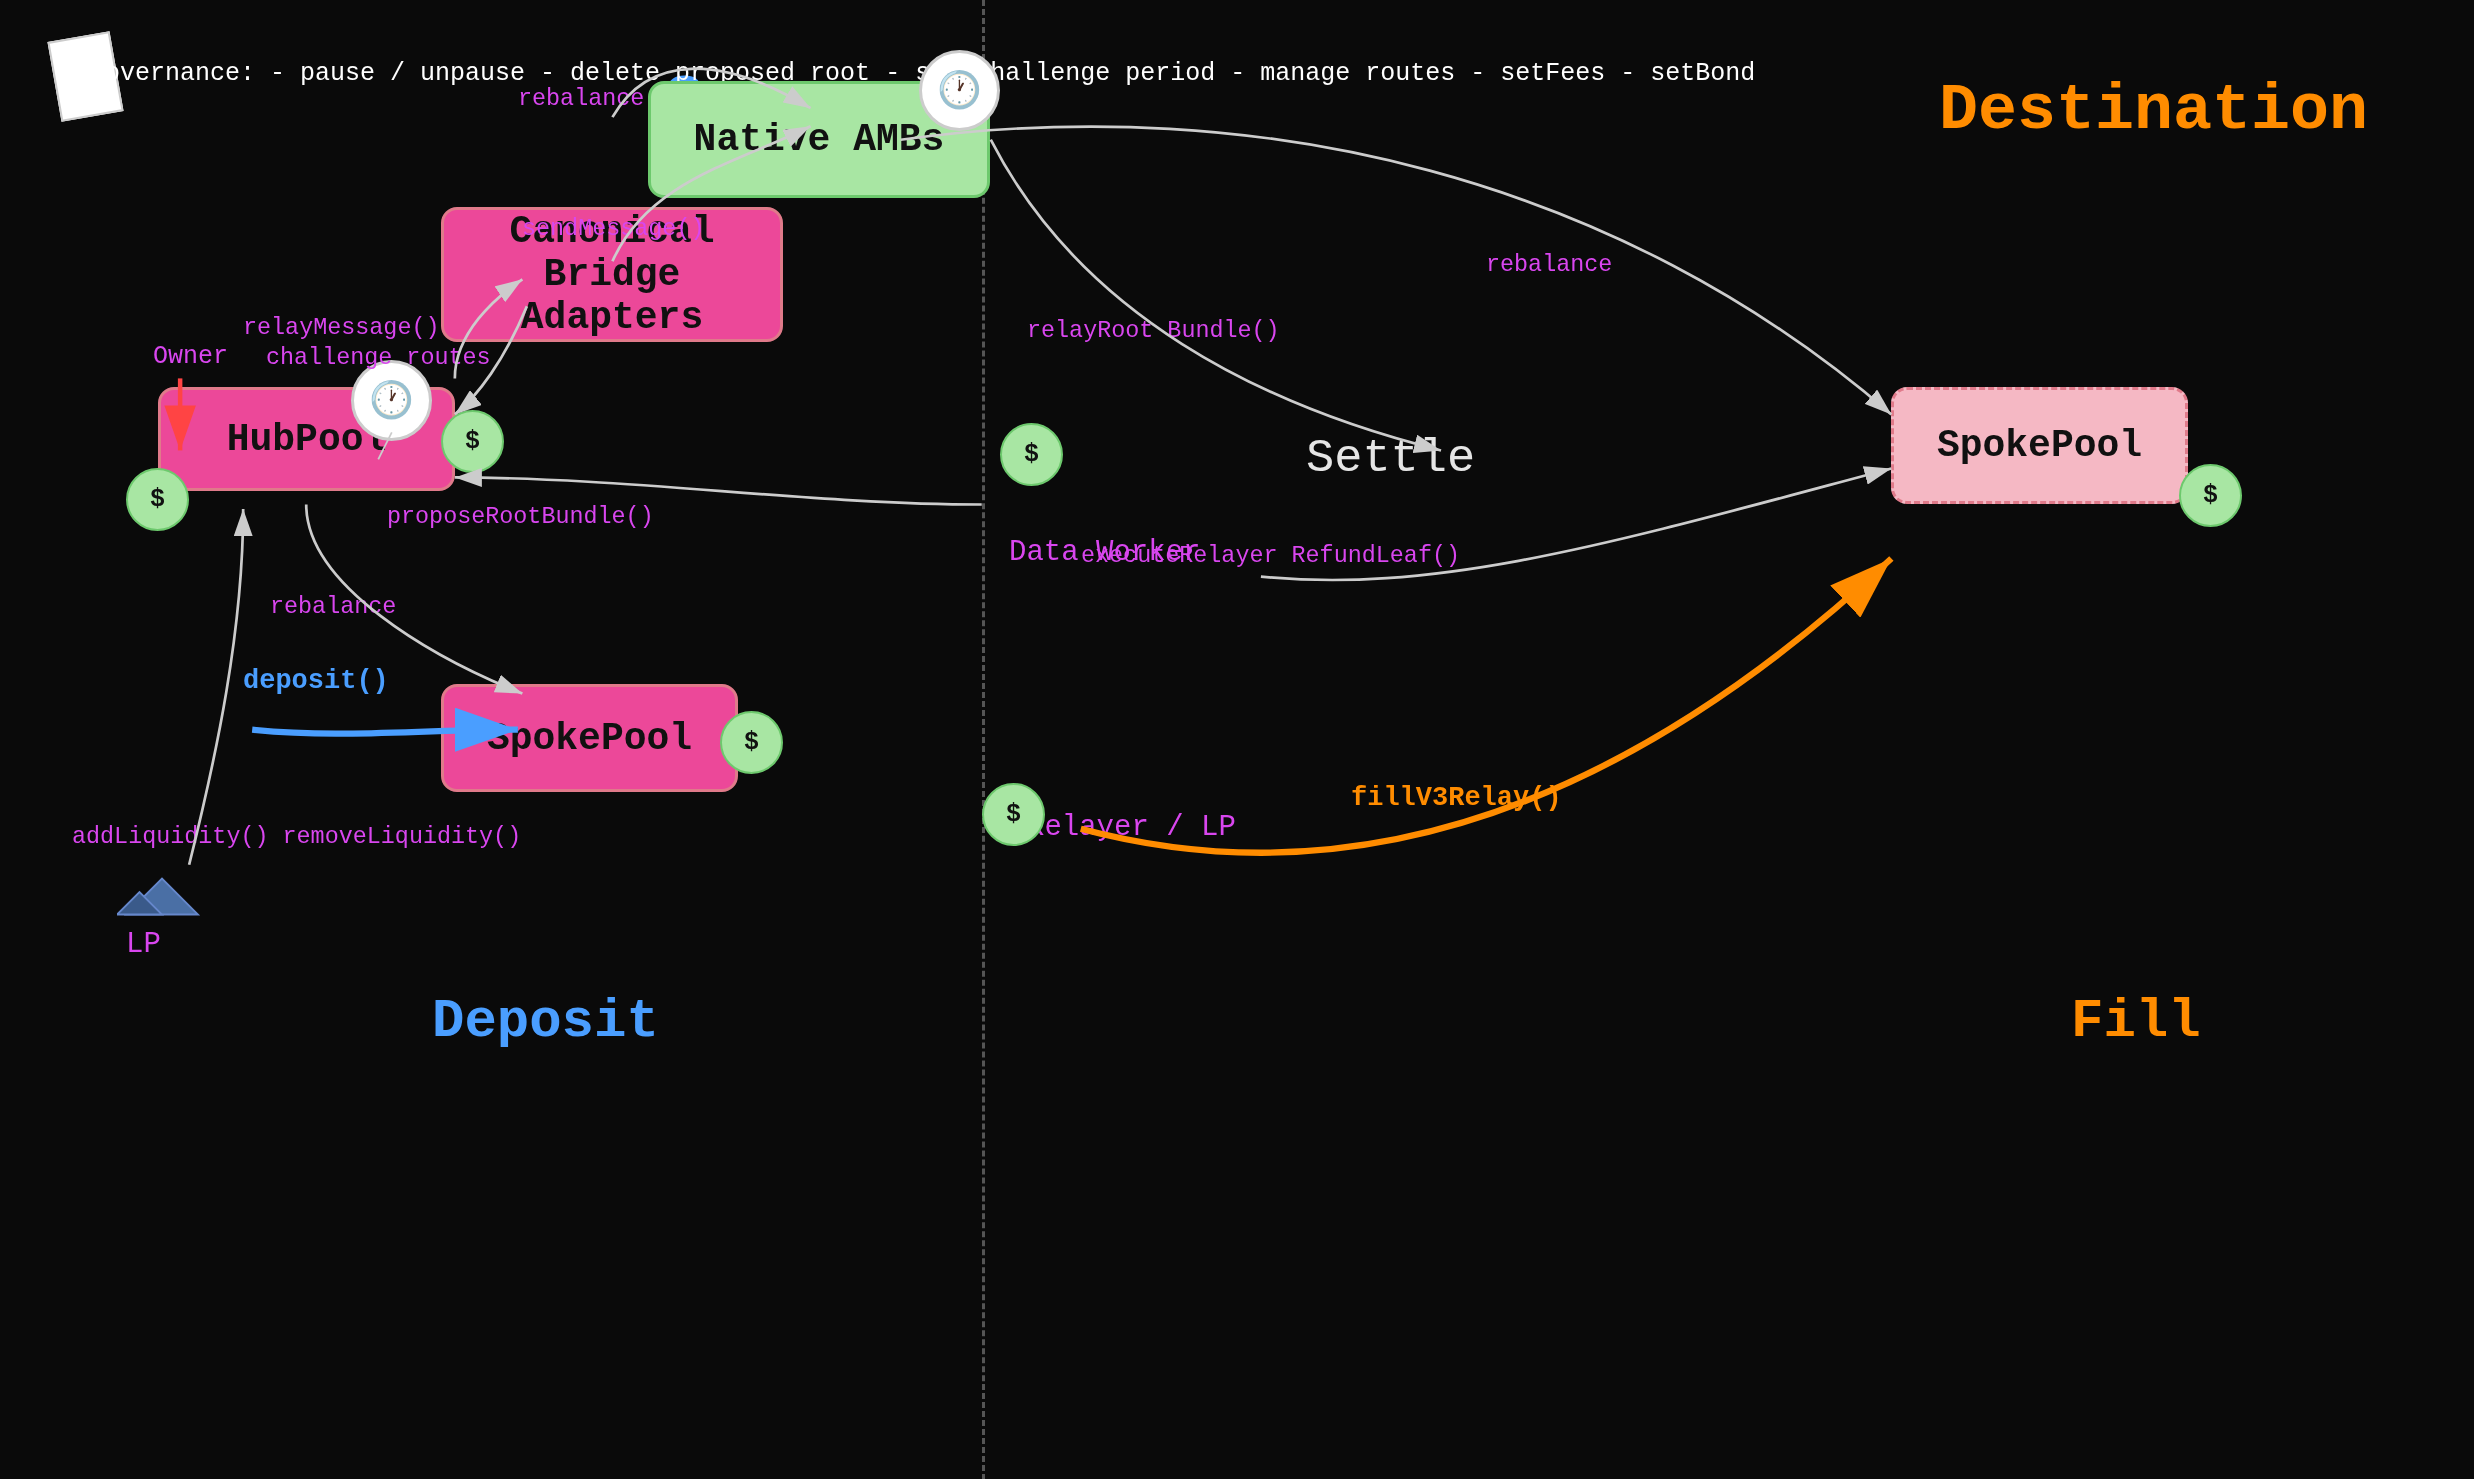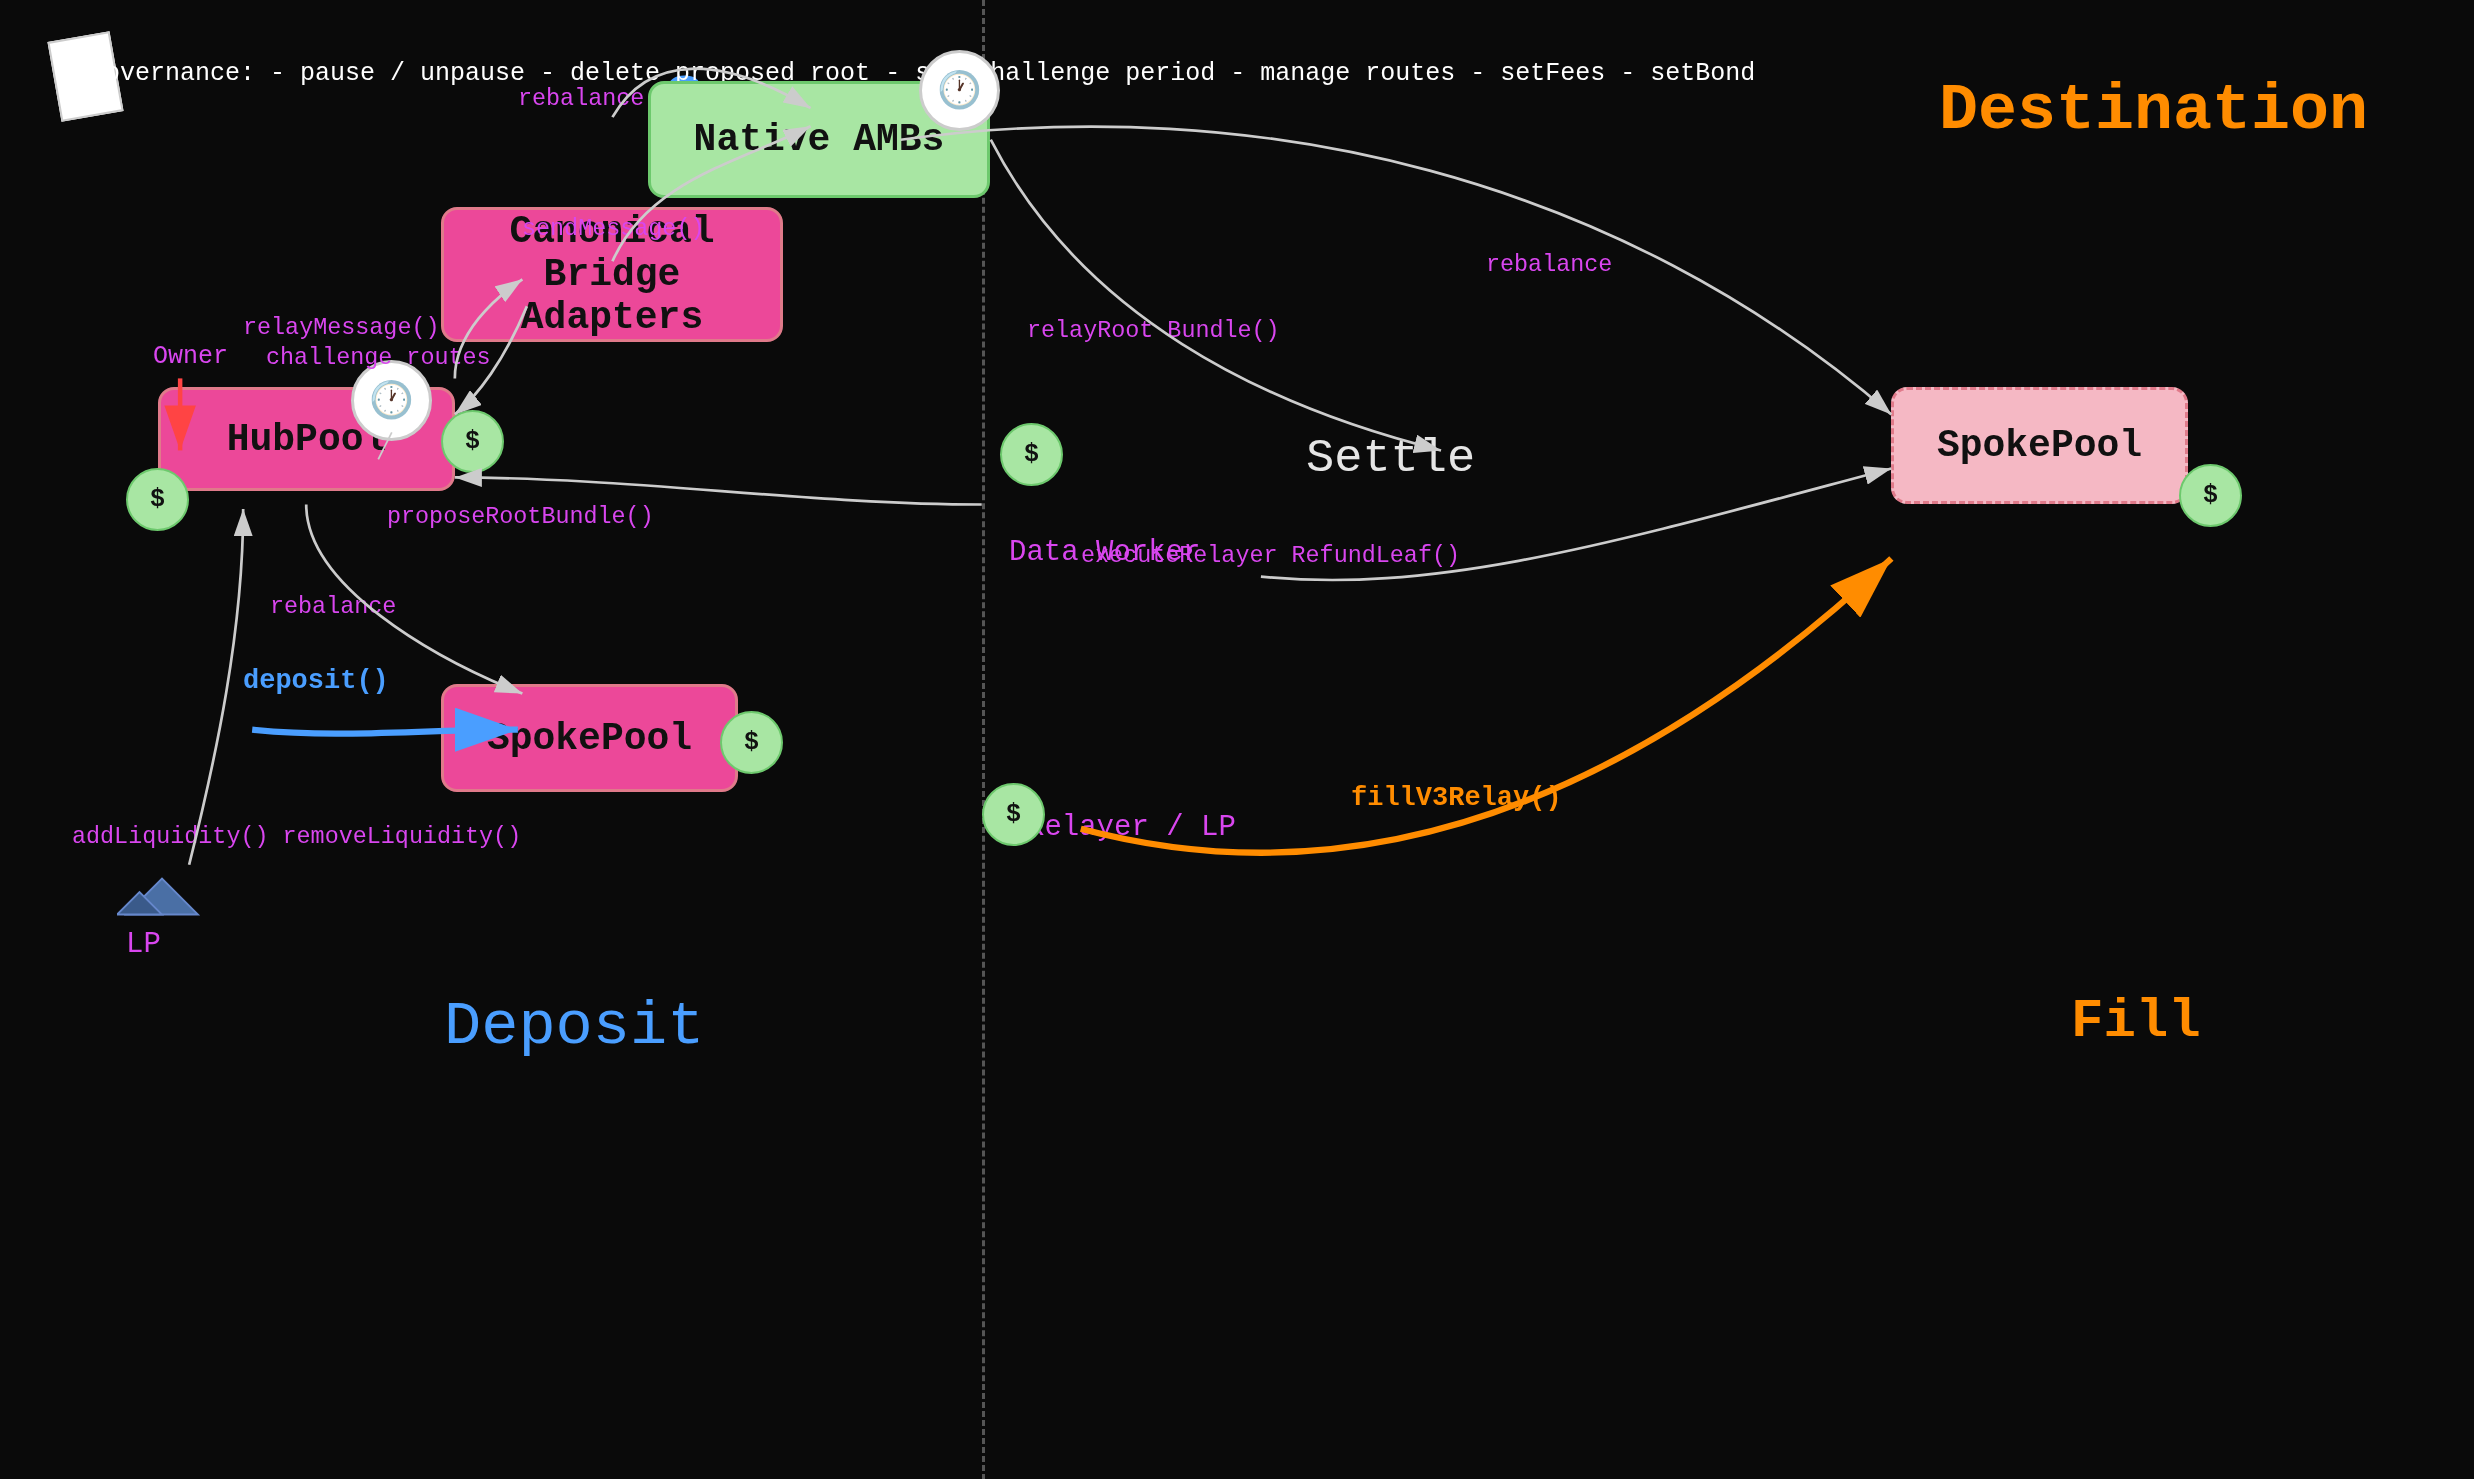--- a/index.html
+++ b/index.html
@@ -239,21 +239,21 @@
 
   <div class="annotation" style="top:531px; left:1009px; font-size:29px; line-height:1.5;">Data
 Worker</div>
 
   <div class="annotation" style="top:432px; left:1306px; font-size:47px; color:#e5e5e5;">Settle</div>
 
   <div class="annotation" style="top:811px; left:1027px; font-size:29px;">Relayer / LP</div>
 
   <div class="annotation" style="top:928px; left:126px; font-size:29px;">LP</div>
 
-  <div class="annotation annotation-blue" style="top:991px; left:432px; font-size:62px; font-weight:normal;margin-left:12px;">Deposit</div>
+  <div class="annotation annotation-blue" style="top:991px; left:432px; font-size:54px; font-weight:bold;">Deposit</div>
 
   <div class="annotation annotation-orange" style="top:991px; left:2071px; font-size:54px; font-weight:bold;">Fill</div>
 
   <div class="circle-token" style="top:783px; left:982px;">$</div>
 
   <div class="circle-token" style="top:423px; left:1000px;">$</div>
 
   <div style="position:absolute; top:874px; left:117px; width:90px; height:45px;">
     <svg width="90" height="45" viewBox="0 0 100 50">
       <polygon points="10,45 50,5 90,45" fill="#4a6fa5" stroke="#6688cc" stroke-width="2"></polygon>

